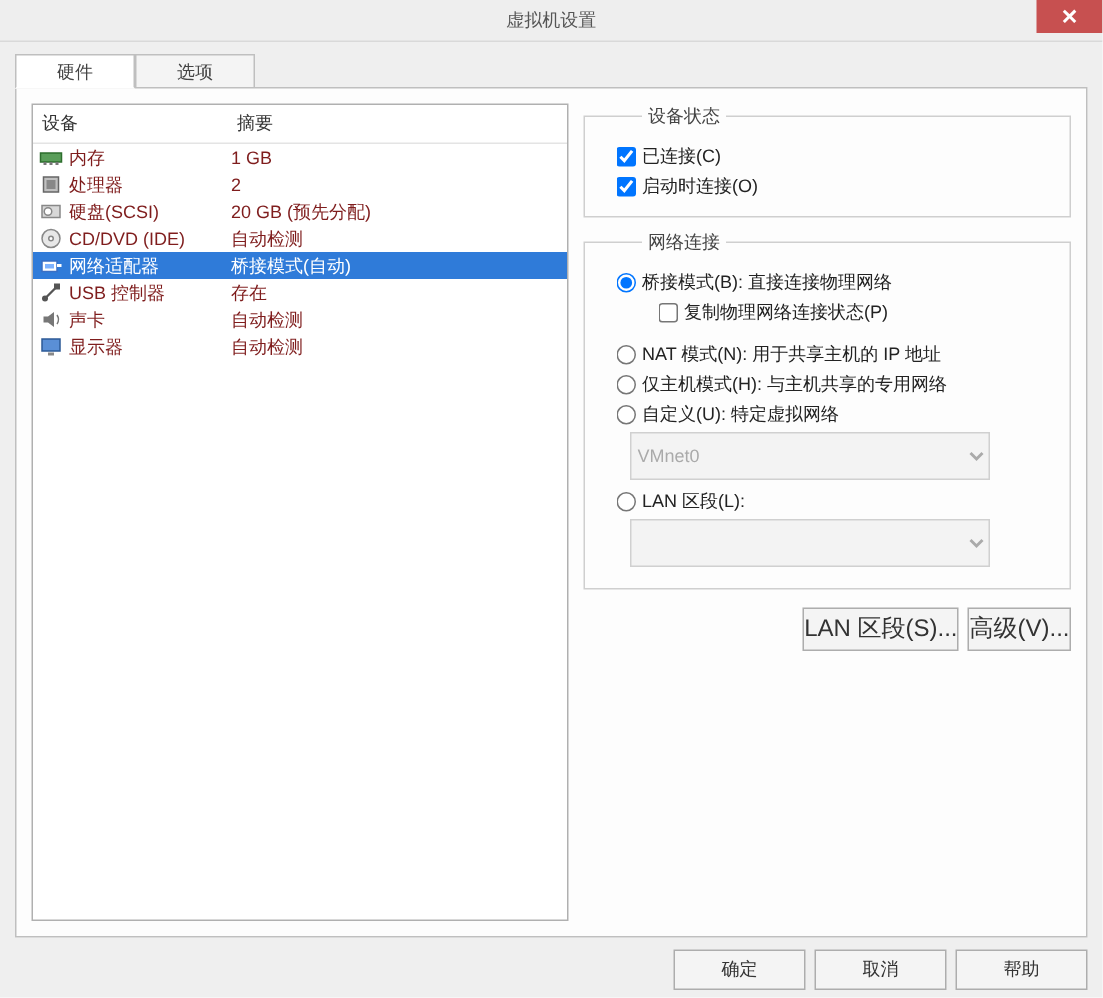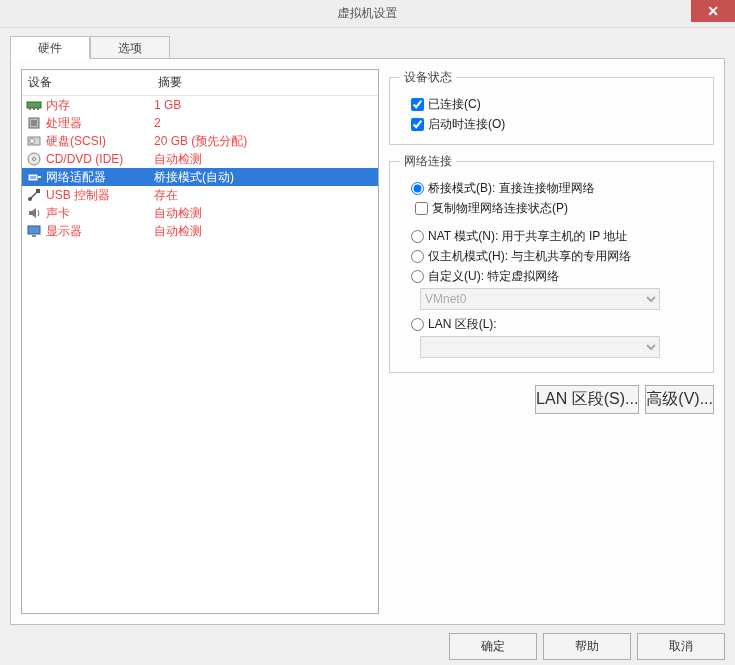--- a/index.html
+++ b/index.html
@@ -97,21 +97,21 @@
   .col-device { width: 130px; }
   .col-summary { flex: 1; }
   .device-rows {
     flex: 1;
   }
   .device-row {
     display: flex;
     align-items: center;
     height: 18px;
     padding: 0 4px;
-    color: #ef4444;
+    color: #7f1d1d;
   }
   .device-row.selected {
     background: #2f7bd9;
     color: #fff;
     justify-content: space-between;
   }
   .device-row .icon {
     width: 16px;
     height: 16px;
     margin-right: 4px;
@@ -150,34 +150,35 @@
     gap: 8px;
   }
   fieldset.group {
     border: 1px solid #cfcfcf;
     padding: 8px 10px 10px 10px;
     margin: 0;
   }
   fieldset.group legend {
     padding: 0 4px;
     color: #444;
+    margin-left: 28px;
   }
   .chk-row, .radio-row {
     display: flex;
     align-items: center;
     height: 20px;
     gap: 4px;
     color: #222;
     padding-left: 11px;
   }
-  .indent { margin-left: 4px; }
+  .indent { margin-left: 28px; }
   .spacer { height: 8px; }
   select.combo {
     width: 240px;
-    height: 22px;
+    height: 32px;
     font-family: inherit;
     font-size: 12px;
     background: #f0f0f0;
     border: 1px solid #bdbdbd;
     color: #888;
     margin-left: 20px;
     margin-top: 2px;
     margin-bottom: 4px;
   }
   .right-buttons {
@@ -384,16 +385,16 @@
       <div class="right-buttons">
         <button class="std">LAN 区段(S)...</button>
         <button class="std">高级(V)...</button>
       </div>
     </div>
 
   </div>
 
   <div class="bottom-buttons">
     <button class="main">确定</button>
+    <button class="main">取消</button>
     <button class="main">帮助</button>
-    <button class="main">取消</button>
   </div>
 </div>
 
 </body></html>

